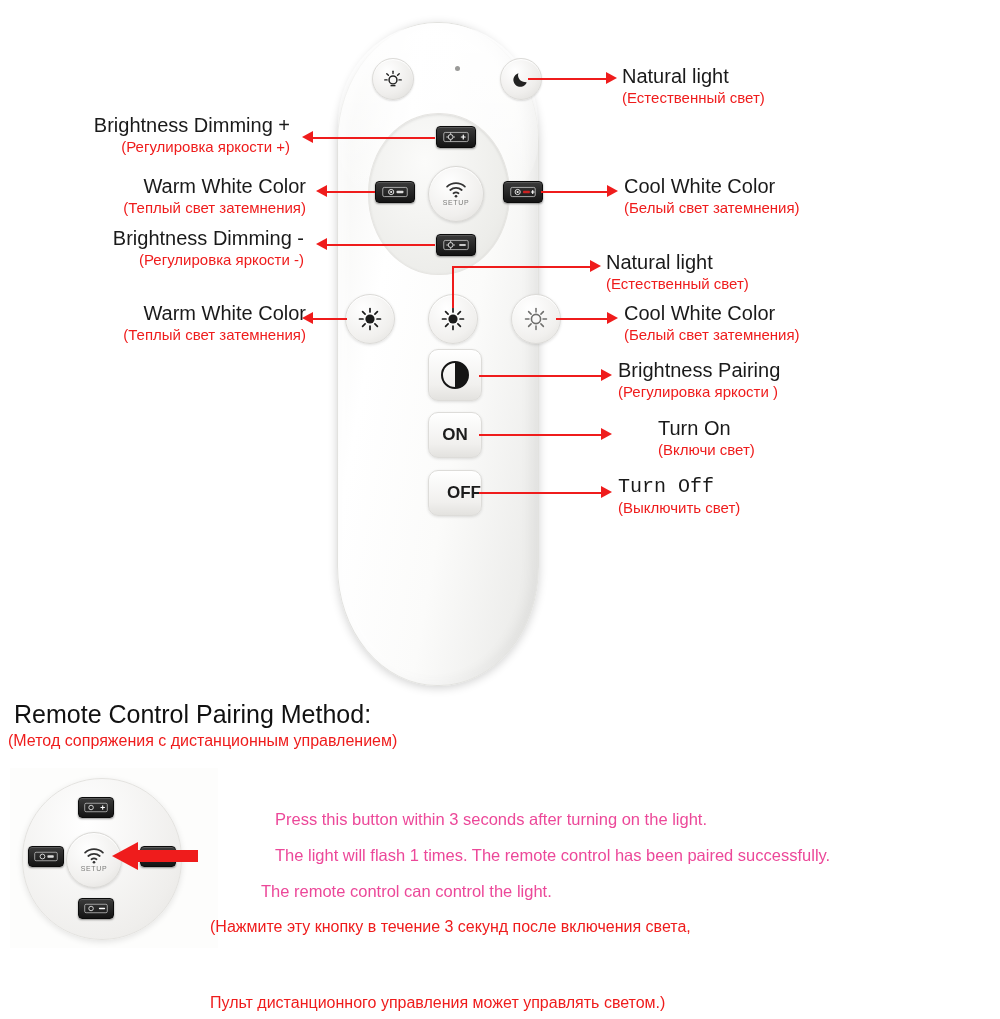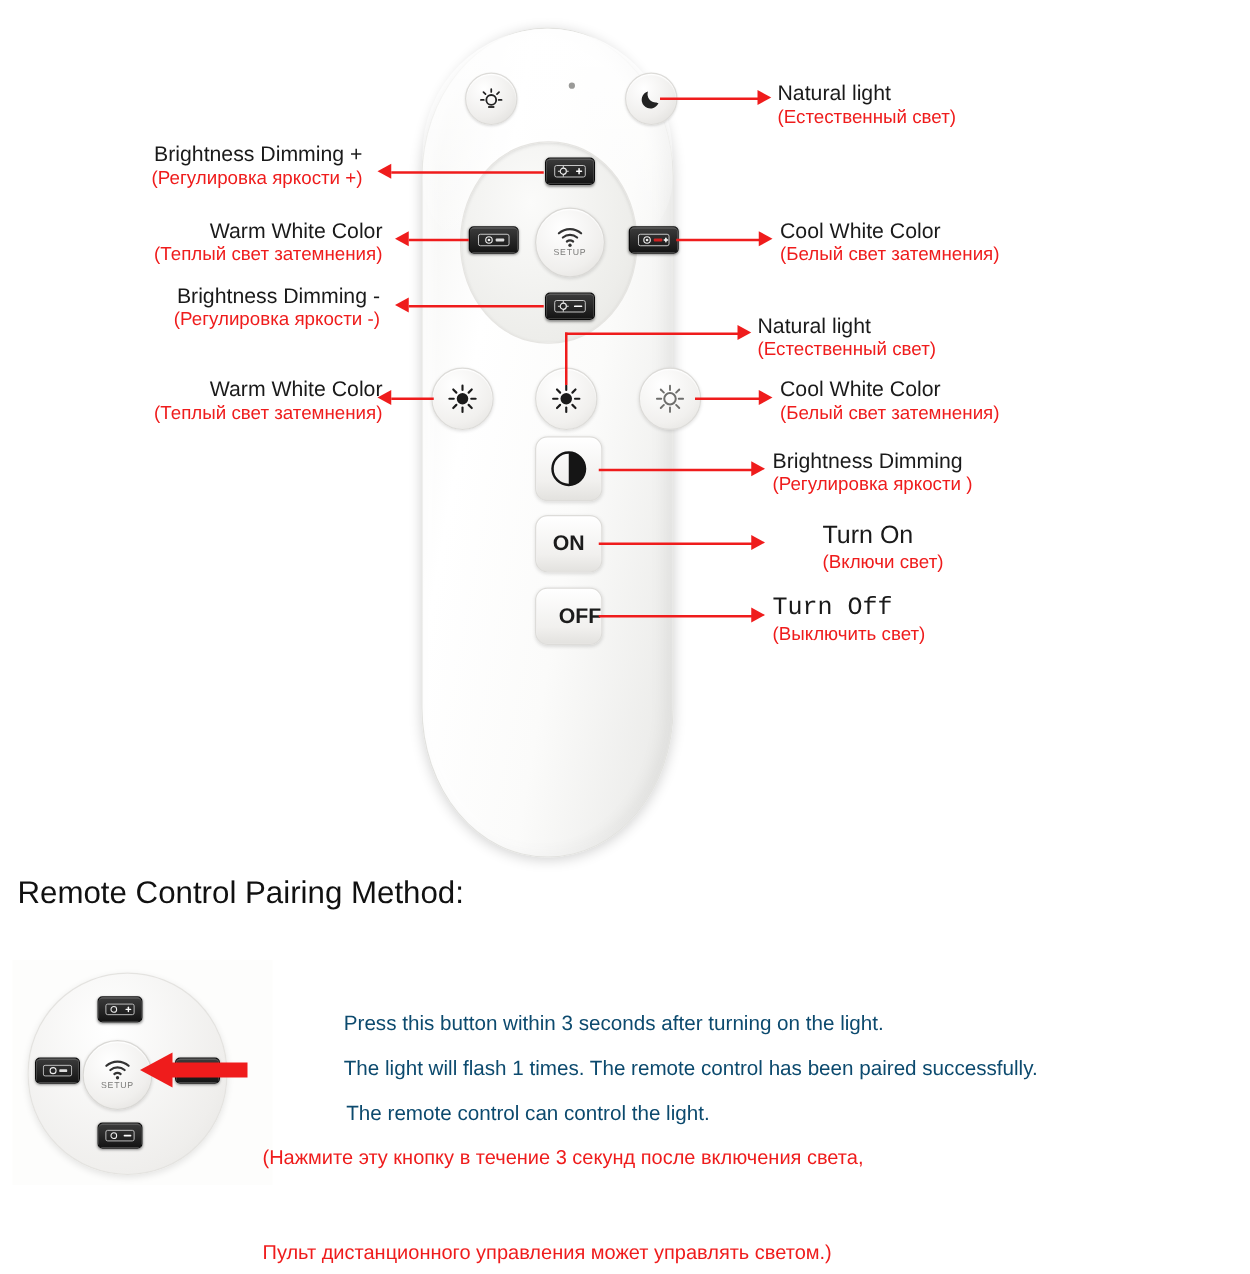--- a/index.html
+++ b/index.html
@@ -133,21 +133,21 @@
     justify-content: center;
   }
 
   
   .callout {
     position: absolute;
     line-height: 1.25;
   }
   .callout .en {
     color: #1a1a1a;
-    font-size: 17px;
+    font-size: 20px;
     white-space: nowrap;
   }
   .callout .ru {
     color: #ef1c1c;
     font-size: 15px;
     white-space: nowrap;
   }
   .callout.right { text-align: left; }
   .callout.left  { text-align: right; }
 
@@ -237,21 +237,21 @@
     left: 112px;
     top: 842px;
     width: 0; height: 0;
     border-top: 14px solid transparent;
     border-bottom: 14px solid transparent;
     border-right: 26px solid #ef1c1c;
   }
   .pair-line {
     position: absolute;
     font-size: 16.5px;
-    color: #0c4a6e;
+    color: #ec4899;
     white-space: nowrap;
   }
   .pair-line-ru {
     position: absolute;
     font-size: 16px;
     color: #ef1c1c;
     white-space: nowrap;
   }
 
   svg { display: block; }
@@ -463,39 +463,40 @@
   <div class="leader" style="left:556px; top:318px; width:53px;"></div>
   <div class="arrow right-head" style="left:607px; top:312px;"></div>
   <div class="callout right" style="left:624px; top:301px;">
     <div class="en">Cool White Color</div>
     <div class="ru">(Белый свет затемнения)</div>
   </div>
 
   <div class="leader" style="left:479px; top:375px; width:124px;"></div>
   <div class="arrow right-head" style="left:601px; top:369px;"></div>
   <div class="callout right" style="left:618px; top:358px;">
-    <div class="en">Brightness Dimming</div>
+    <div class="en">Brightness Pairing</div>
     <div class="ru">(Регулировка яркости )</div>
   </div>
 
   <div class="leader" style="left:479px; top:434px; width:124px;"></div>
   <div class="arrow right-head" style="left:601px; top:428px;"></div>
   <div class="callout right" style="left:618px; top:416px;margin-left:40px;">
     <div class="en" style="font-size:20px;">Turn On</div>
     <div class="ru">(Включи свет)</div>
   </div>
 
   <div class="leader" style="left:479px; top:492px; width:124px;"></div>
   <div class="arrow right-head" style="left:601px; top:486px;"></div>
   <div class="callout right" style="left:618px; top:474px;">
     <div class="en" style="font-size:20px;font-family:Liberation Mono, monospace;">Turn Off</div>
     <div class="ru">(Выключить свет)</div>
   </div>
 
   <div class="pair-title">Remote Control Pairing Method:</div>
+  <div class="pair-title-ru">(Метод сопряжения с дистанционным управлением)</div>
 
   <div class="pair-photo"></div>
   <div class="pair-dial"></div>
 
   <div class="blackkey" style="left:78px; top:797px; width:34px; height:19px;">
     <svg width="24" height="11" viewBox="0 0 34 14">
       <rect x="1" y="1" width="32" height="12" rx="2" fill="none" stroke="#cfcfcf" stroke-width="1"></rect>
       <circle cx="10" cy="7" r="3.2" fill="none" stroke="#eee" stroke-width="1.2"></circle>
       <g stroke="#fff" stroke-width="1.6" stroke-linecap="round">
         <line x1="24" y1="7" x2="29" y2="7"></line>
@@ -533,18 +534,18 @@
       <circle cx="12" cy="16" r="1.5" fill="#333"></circle>
     </svg>
     <div class="setup-label">SETUP</div>
   </div>
 
   <div class="big-arrow-shaft"></div>
   <div class="big-arrow-head"></div>
 
   <div class="pair-line" style="left:275px; top:810px;">Press this button within 3 seconds after turning on the light.</div>
   <div class="pair-line" style="left:275px; top:846px;">The light will flash 1 times. The remote control has been paired successfully.</div>
-  <div class="pair-line" style="left:277px; top:882px;">The remote control can control the light.</div>
+  <div class="pair-line" style="left:261px; top:882px;">The remote control can control the light.</div>
 
   <div class="pair-line-ru" style="left:210px; top:918px;">(Нажмите эту кнопку в течение 3 секунд после включения света,</div>
   <div class="pair-line-ru" style="left:210px; top:994px;">Пульт дистанционного управления может управлять светом.)</div>
 
 </div>
 
 </body></html>

